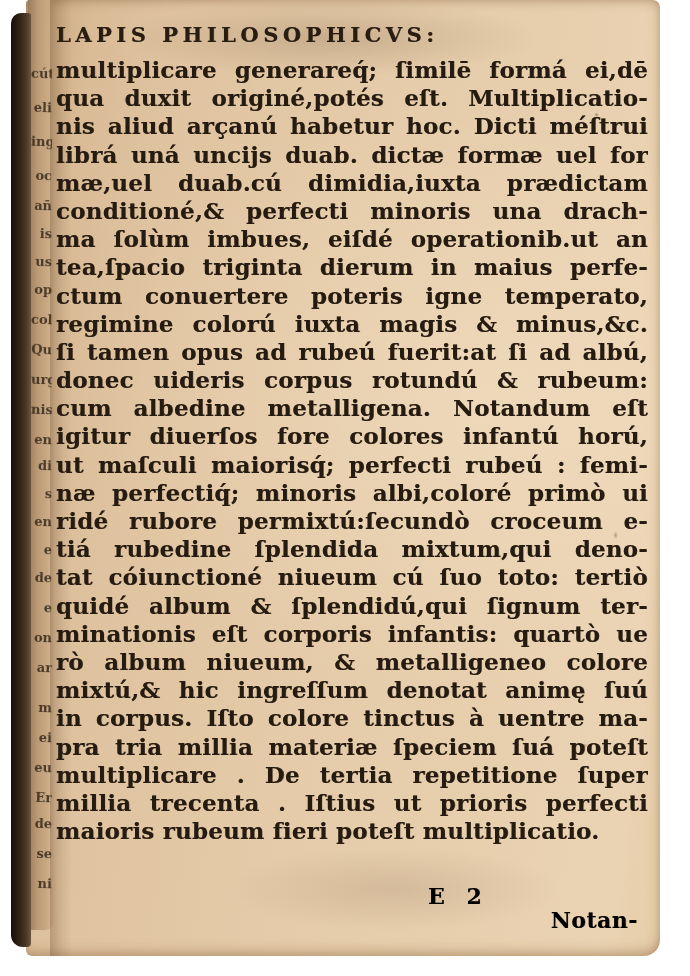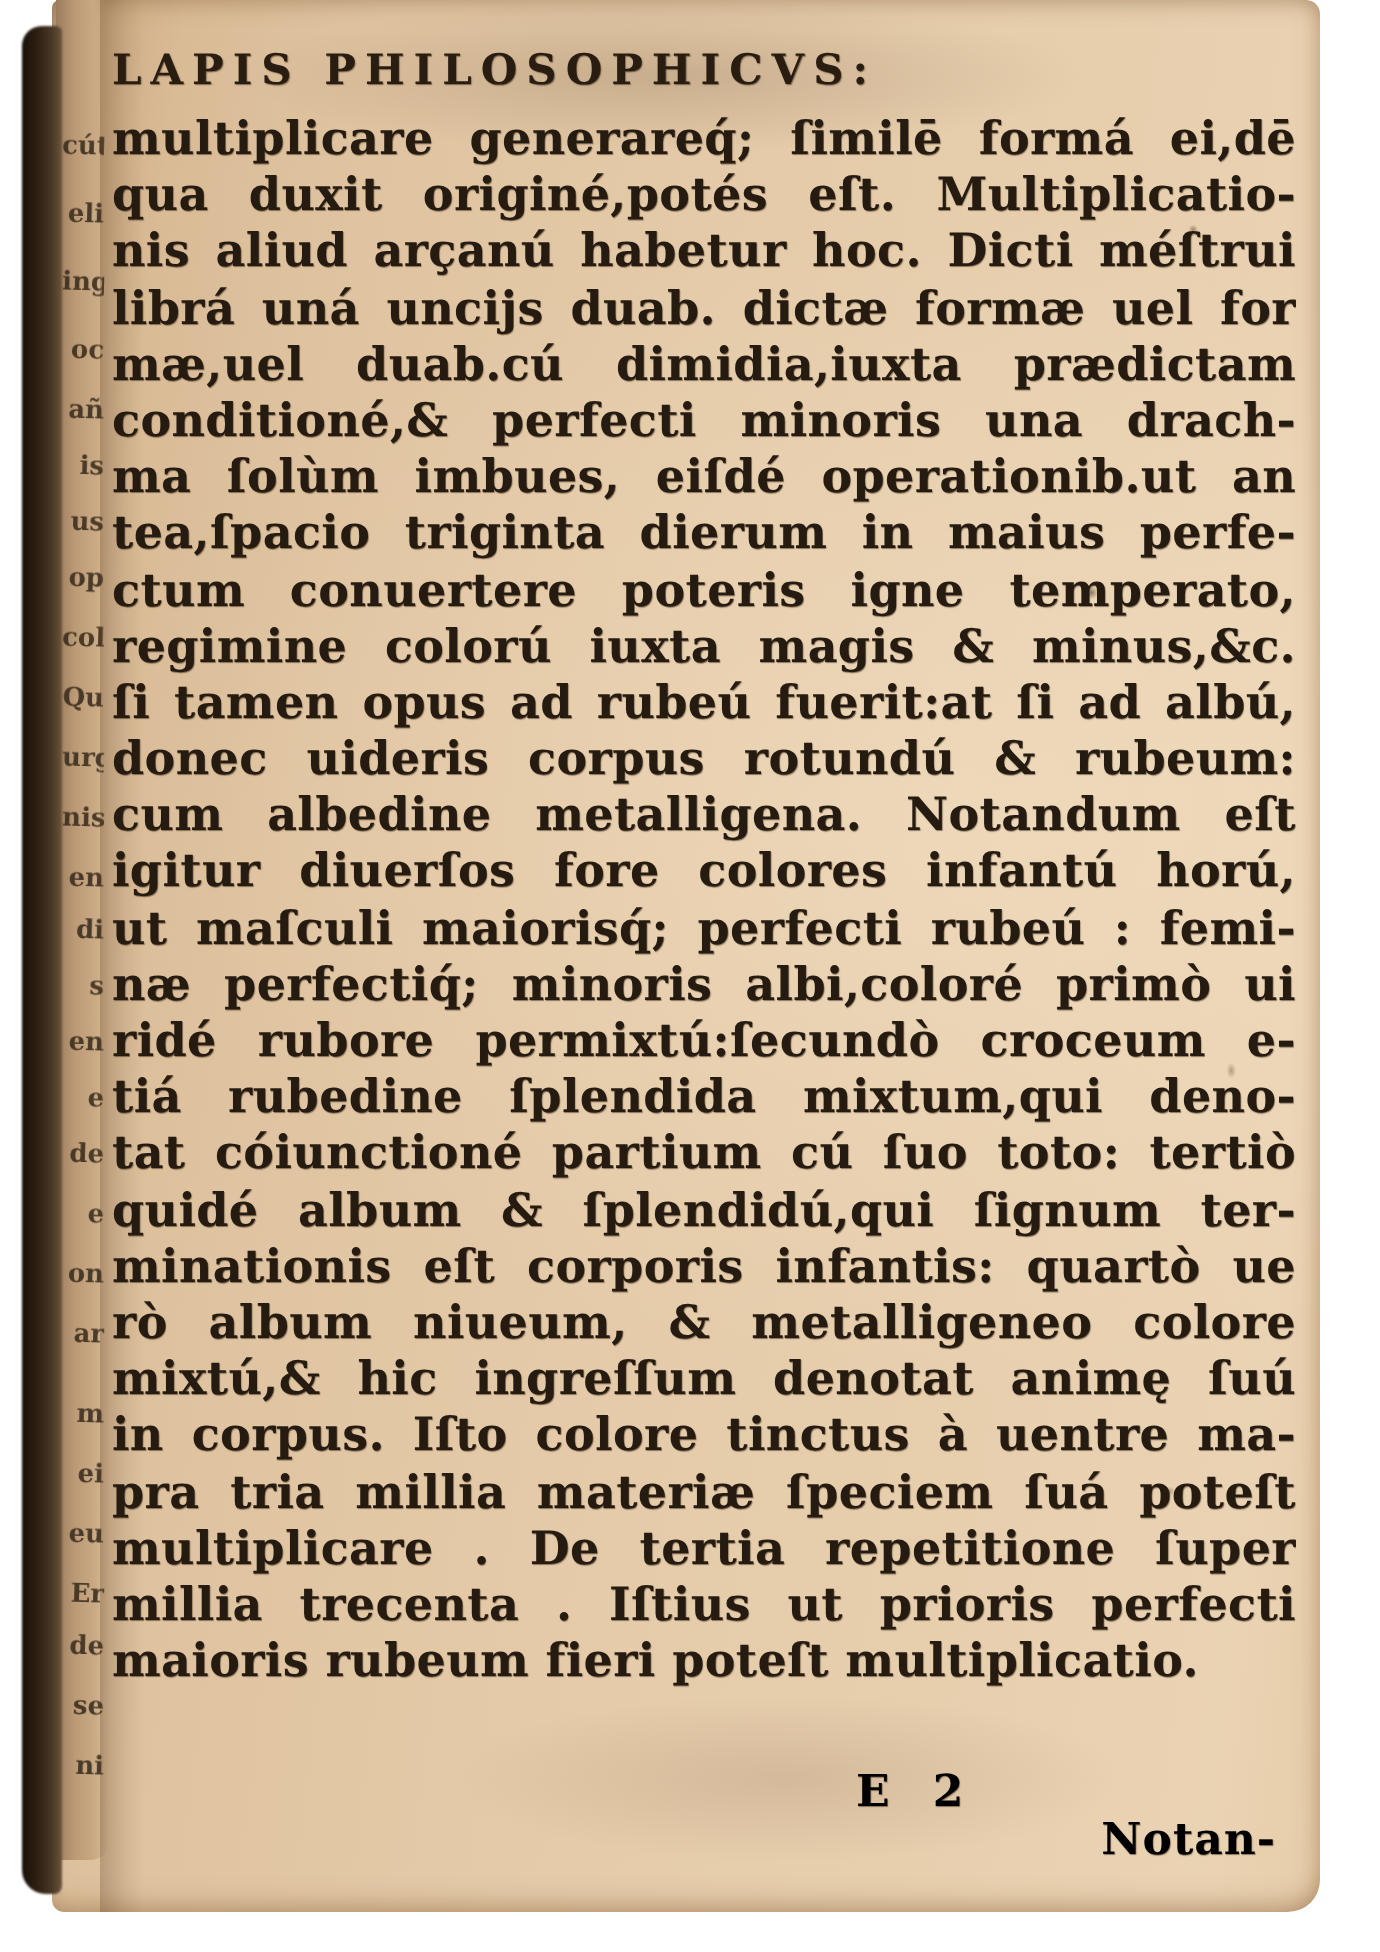--- a/index.html
+++ b/index.html
@@ -128,21 +128,21 @@
       <div class="line">ctum conuertere poteris igne temperato,</div>
       <div class="line">regimine colorú iuxta magis &amp; minus,&amp;c.</div>
       <div class="line">ſi tamen opus ad rubeú fuerit:at ſi ad albú,</div>
       <div class="line">donec uideris corpus rotundú &amp; rubeum:</div>
       <div class="line">cum albedine metalligena. Notandum eſt</div>
       <div class="line">igitur diuerſos fore colores infantú horú,</div>
       <div class="line">ut maſculi maiorisq́; perfecti rubeú : femi-</div>
       <div class="line">næ perfectiq́; minoris albi,coloré primò ui</div>
       <div class="line">ridé rubore permixtú:ſecundò croceum e-</div>
       <div class="line">tiá rubedine ſplendida mixtum,qui deno-</div>
-      <div class="line">tat cóiunctioné partium cú ſuo toto: tertiò</div>
+      <div class="line">tat cóiunctioné niueum cú ſuo toto: tertiò</div>
       <div class="line">quidé album &amp; ſplendidú,qui ſignum ter-</div>
       <div class="line">minationis eſt corporis infantis: quartò ue</div>
       <div class="line">rò album niueum, &amp; metalligeneo colore</div>
       <div class="line">mixtú,&amp; hic ingreſſum denotat animę ſuú</div>
       <div class="line">in corpus. Iſto colore tinctus à uentre ma-</div>
       <div class="line">pra tria millia materiæ ſpeciem ſuá poteſt</div>
       <div class="line">multiplicare . De tertia repetitione ſuper</div>
       <div class="line">millia trecenta . Iſtius ut prioris perfecti</div>
       <div class="line last">maioris rubeum fieri poteſt multiplicatio.</div>
     </div>

